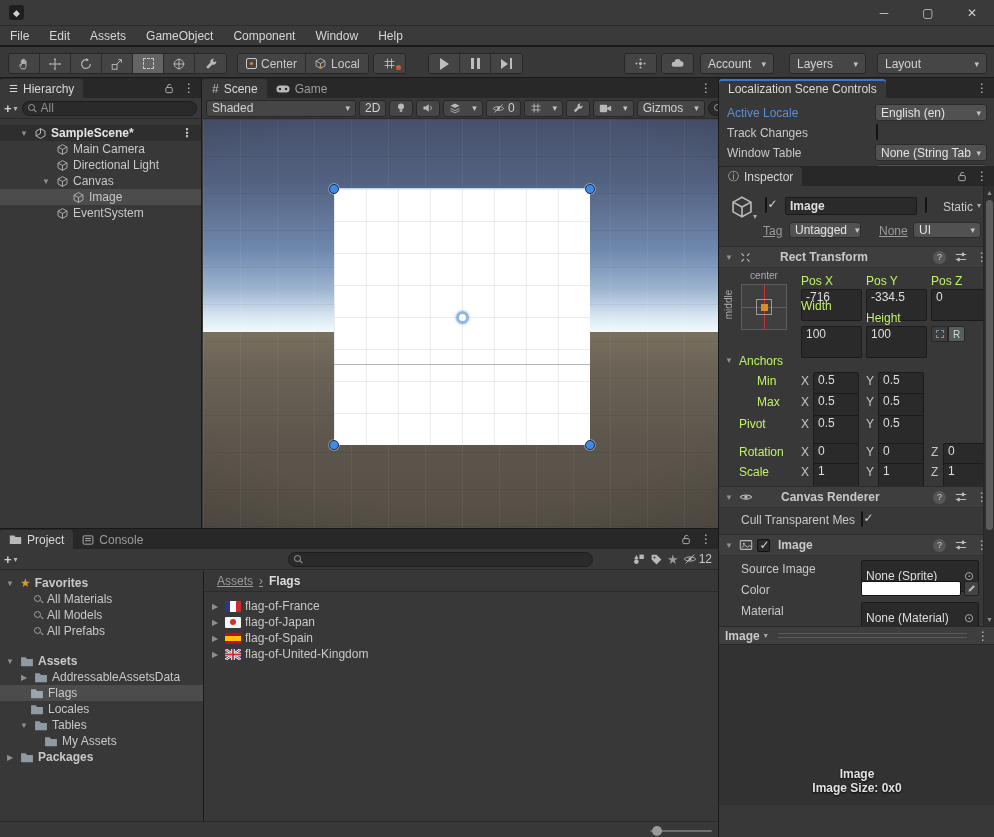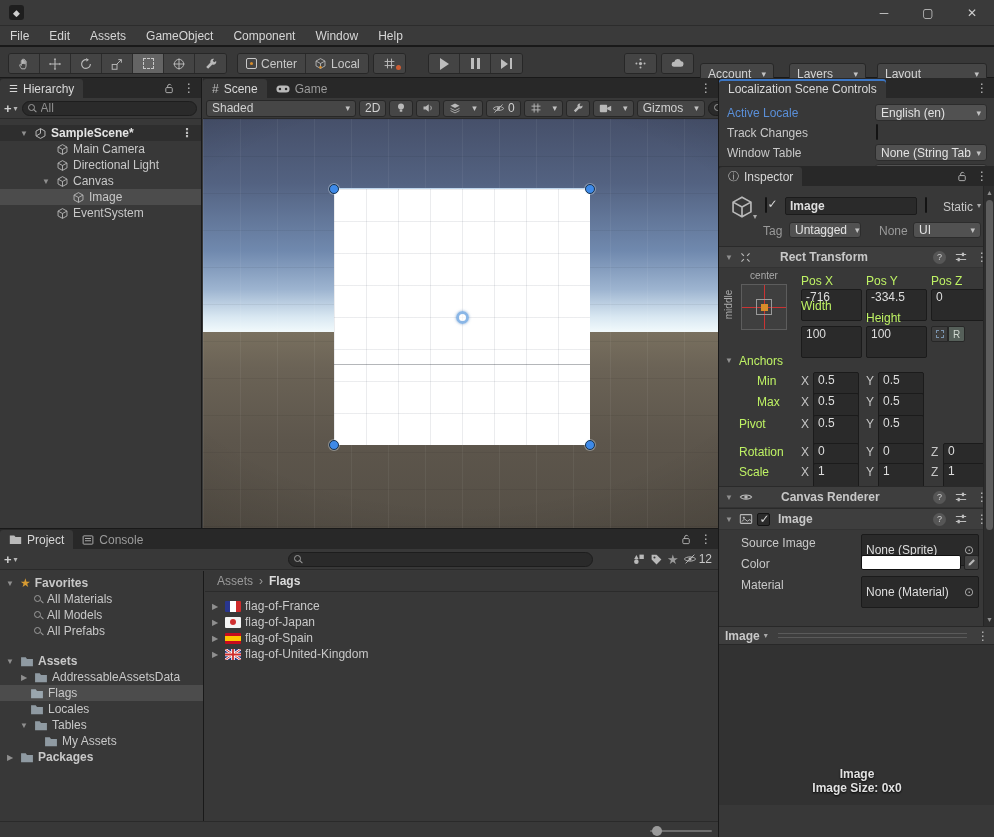--- a/index.html
+++ b/index.html
@@ -4,21 +4,21 @@
 <style>
   html,body{margin:0;padding:0;background:#222;}
   *{box-sizing:border-box;}
   .app{position:relative;width:994px;height:837px;background:#383838;
        font-family:"Liberation Sans","DejaVu Sans",sans-serif;font-size:12px;color:#c8c8c8;
        overflow:hidden;user-select:none;}
   .abs{position:absolute;}
   .row{display:flex;align-items:center;}
   .grow{flex:1;}
   .bold{font-weight:bold;}
-  .dim{color:#9a9a9a;}
+  .dim{color:#9a9a9a;text-decoration:underline;}
   svg{display:block;}
   .svgi{color:#b9b9b9;}
 
   
   .titlebar{left:0;top:0;width:994px;height:26px;background:#3a3a3a;display:flex;align-items:center;
             border-bottom:1px solid #2c2c2c;color:#b7b7b7;}
   .appicon{width:15px;height:15px;margin:0 8px 0 9px;background:#1e1e1e;border-radius:3px;
            display:flex;align-items:center;justify-content:center;color:#cfcfcf;font-size:9px;}
   .wctl{width:44px;height:26px;display:flex;align-items:center;justify-content:center;color:#cfcfcf;font-size:12px;}
   .menubar{left:0;top:26px;width:994px;height:21px;background:#3a3a3a;display:flex;align-items:center;
@@ -32,21 +32,21 @@
   .tbtn.on{background:#646464;}
   .tbtn-lab{width:auto;padding:0 8px;gap:4px;}
   .rect-glyph{width:11px;height:11px;border:1px dashed #c9c9c9;}
   .center-glyph{width:11px;height:11px;border:1px solid #c9c9c9;border-radius:2px;position:relative;}
   .center-glyph::after{content:"";position:absolute;left:3px;top:3px;width:3px;height:3px;border-radius:50%;background:#d78d2a;}
   .snapdot{position:absolute;right:4px;bottom:3px;width:5px;height:5px;border-radius:50%;background:#cc5c33;}
   .tri{width:0;height:0;border-left:9px solid #bdbdbd;border-top:6px solid transparent;border-bottom:6px solid transparent;}
   .pausebars{display:flex;gap:3px;}
   .pausebars i{width:3px;height:11px;background:#bdbdbd;}
   .stepbar{width:2px;height:11px;background:#bdbdbd;margin-left:2px;}
-  .ddbtn{position:absolute;top:14px;height:21px;background:#464646;border:1px solid #272727;border-radius:3px;
+  .ddbtn{position:absolute;top:4px;height:21px;background:#464646;border:1px solid #272727;border-radius:3px;
          display:flex;align-items:center;padding:0 7px;color:#d2d2d2;}
   .dd-a{font-size:9px;color:#c2c2c2;margin-left:auto;padding-left:8px;}
 
   
   .panel{background:#383838;}
   .tabstrip{height:20px;background:#282828;display:flex;align-items:stretch;position:relative;}
   .tab{padding:0 9px;display:flex;align-items:center;gap:5px;background:#383838;border-radius:3px 3px 0 0;margin-top:1px;color:#d8d8d8;}
   .tab.inactive{background:transparent;color:#9b9b9b;}
   .tab.focused{box-shadow:inset 0 2px 0 #3c76c4;}
   .strip-icons{margin-left:auto;display:flex;align-items:center;gap:8px;padding-right:6px;color:#bdbdbd;}
@@ -591,20 +591,24 @@
         <span class="hicons">
           <span class="qm">?</span>
           <svg class="preset" width="12" height="12" viewBox="0 0 14 14">
               <path d="M1 4h12M1 10h12" stroke="currentColor" stroke-width="1.2"></path>
               <rect x="8" y="2" width="2.6" height="4" fill="currentColor"></rect>
               <rect x="3" y="8" width="2.6" height="4" fill="currentColor"></rect>
             </svg>
           <span class="kebab">⋮</span>
         </span>
       </div>
+      <div style="position:relative;height:26px">
+        <span class="abs" style="left:22px;top:5px;white-space:nowrap">Cull Transparent Mes</span>
+        <span class="cb on abs" style="left:142px;top:4px;background:#383838"></span>
+      </div>
 
       <div class="comp-h">
         <span class="fold" style="margin-left:4px">▼</span>
         <svg class="svgi" width="14" height="14" viewBox="0 0 16 16" style="margin:0 4px 0 4px">
             <rect x="1.5" y="3" width="13" height="10" rx="1" fill="none" stroke="currentColor" stroke-width="1.2"></rect>
             <circle cx="5.5" cy="6.5" r="1.2" fill="currentColor"></circle>
             <path d="M3 11l3.5-3 3 2.5 3-2 2 2.5" fill="none" stroke="currentColor" stroke-width="1.1"></path>
           </svg>
         <span class="cb on" style="width:13px;height:13px"></span>
         <span class="bold" style="margin-left:8px">Image</span>

